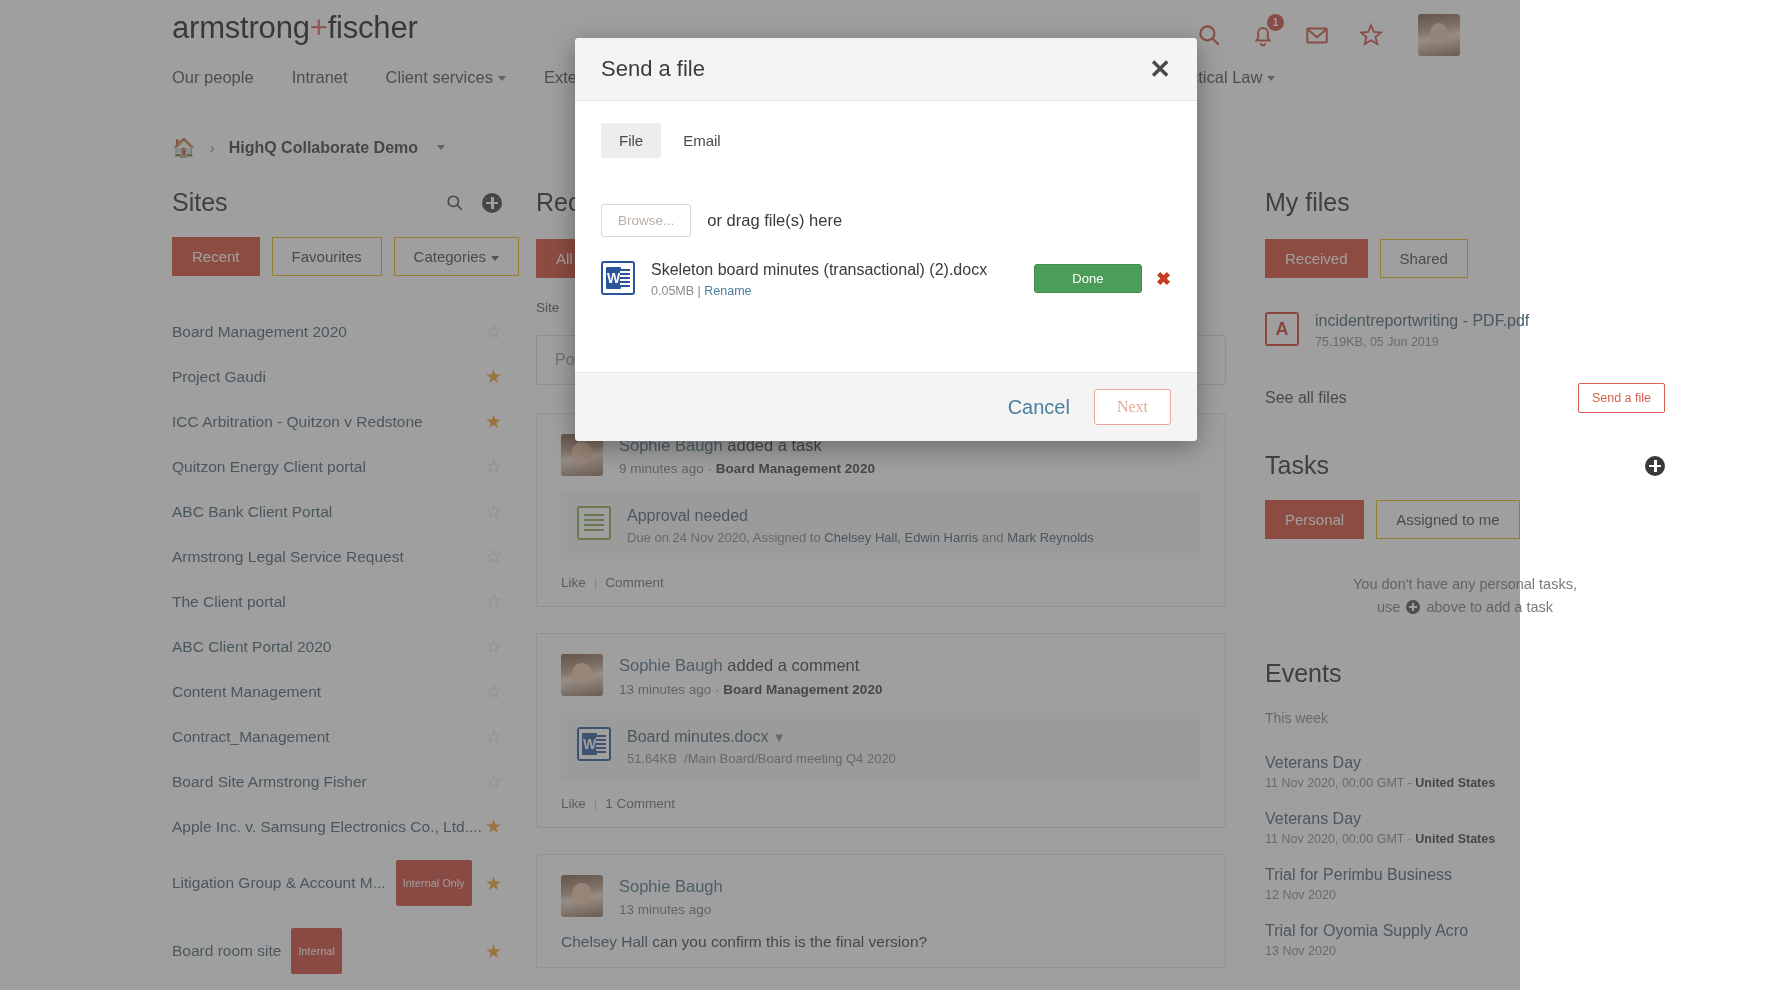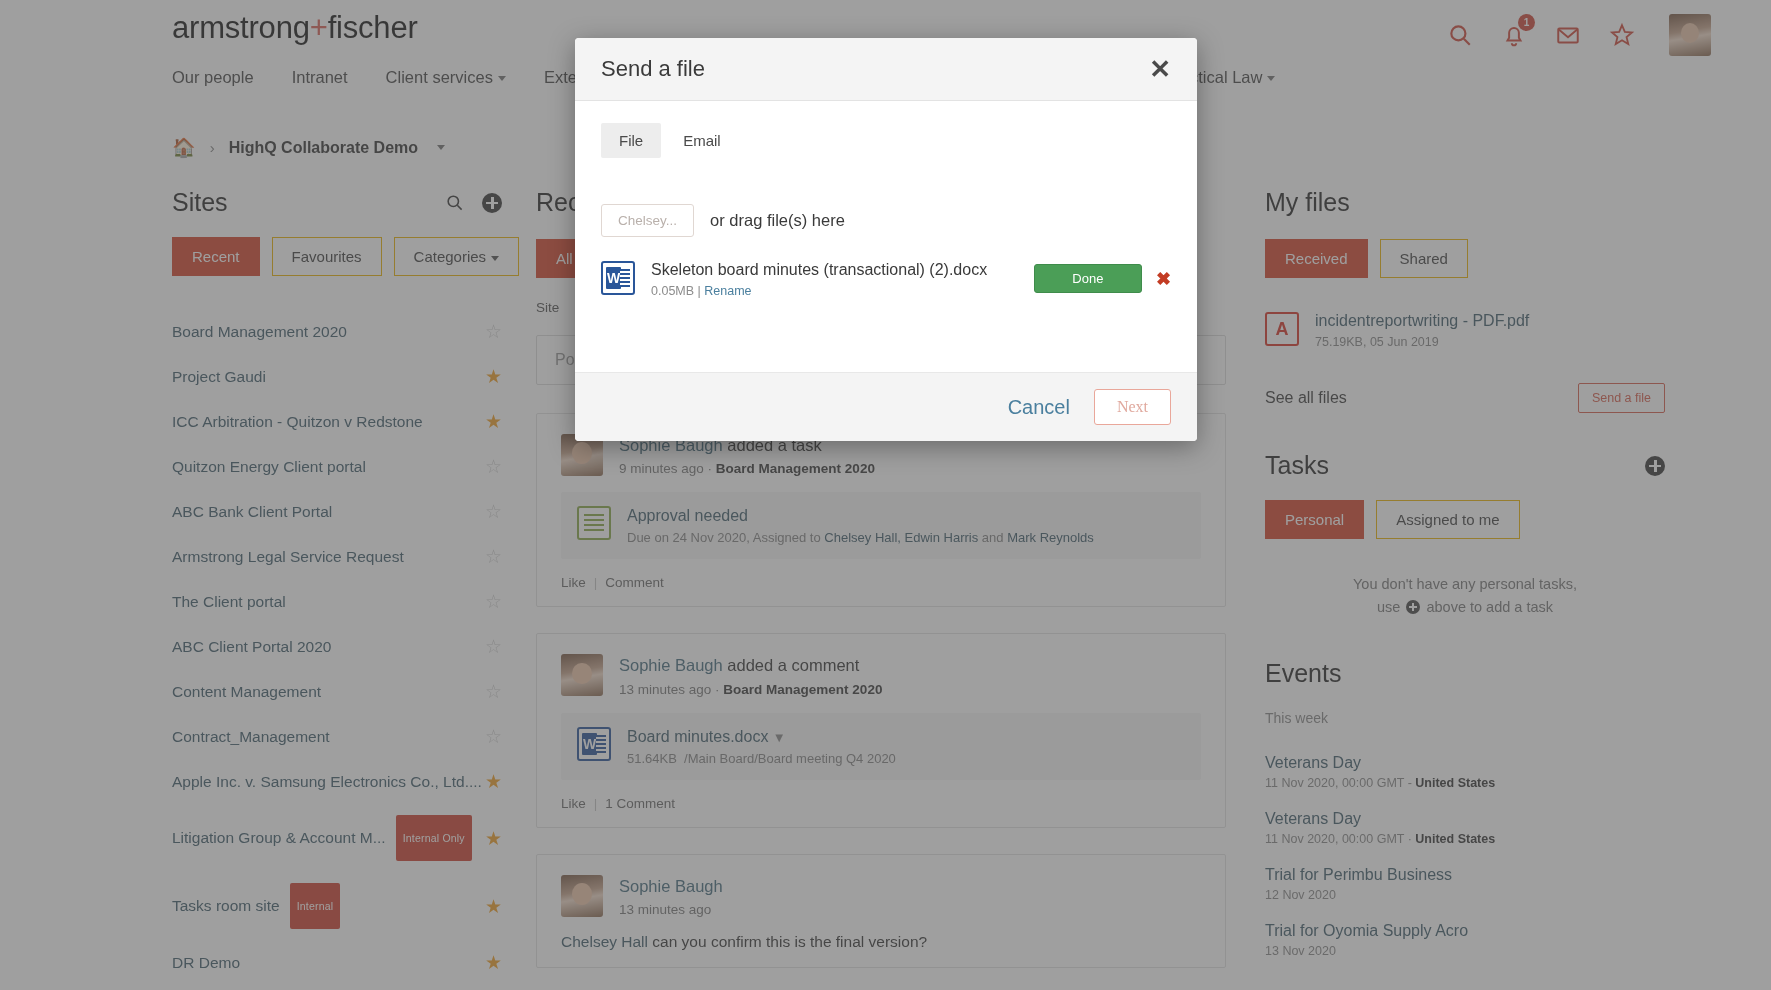--- a/index.html
+++ b/index.html
@@ -2,21 +2,21 @@
 <html><head>
 <meta charset="utf-8">
 <style>
   * { box-sizing: border-box; margin: 0; padding: 0; }
   html, body {
     width: 1771px; height: 990px;
     font-family: "Liberation Sans", sans-serif;
     background: #ffffff;
     overflow: hidden;
   }
-  #page { position: relative; width: 1771px; height: 990px; background:#f97316; }
+  #page { position: relative; width: 1520px; height: 990px; background:#f97316; }
 
   
   #page-behind {
     position:absolute; inset:0;
     background:#ffffff;
   }
   #dim-overlay {
     position:absolute; inset:0;
     background: rgba(80,80,80,0.55);
     z-index: 50;
@@ -385,34 +385,40 @@
               <span class="star">☆</span>
             </div>
             <div class="site-row">
               <div class="site-name">
                 <span>Contract_Management</span>
               </div>
               <span class="star">☆</span>
             </div>
             <div class="site-row">
               <div class="site-name">
+                <span>Board Site Armstrong Fisher</span>
+              </div>
+              <span class="star">☆</span>
+            </div>
+            <div class="site-row">
+              <div class="site-name">
                 <span>Apple Inc. v. Samsung Electronics Co., Ltd....</span>
               </div>
               <span class="star on">★</span>
             </div>
             <div class="site-row">
               <div class="site-name">
                 <span>Litigation Group &amp; Account M...</span>
                 <span class="tag">Internal Only</span>
               </div>
               <span class="star on">★</span>
             </div>
             <div class="site-row">
               <div class="site-name">
-                <span>Tasks room site</span>
+                <span>Board room site</span>
                 <span class="tag">Internal</span>
               </div>
               <span class="star on">★</span>
             </div>
             <div class="site-row">
               <div class="site-name">
                 <span>DR Demo</span>
               </div>
               <span class="star on">★</span>
             </div>
@@ -574,21 +580,21 @@
       <div class="modal-title">Send a file</div>
       <div class="modal-x">✕</div>
     </div>
     <div class="modal-body">
       <div class="mtabs">
         <div class="mtab active"><span>File</span></div>
         <div class="mtab"><span>Email</span></div>
       </div>
 
       <div class="dropzone">
-        <button class="browse-btn">Chelsey...</button>
+        <button class="browse-btn">Browse...</button>
         <span class="drop-text">or drag file(s) here</span>
       </div>
 
       <div class="upload-row">
         <div class="ft ft-word"></div>
         <div>
           <div class="up-name">Skeleton board minutes (transactional) (2).docx</div>
           <div class="up-sub">
             <span>0.05MB</span><span> | </span><span class="rename">Rename</span>
           </div>

